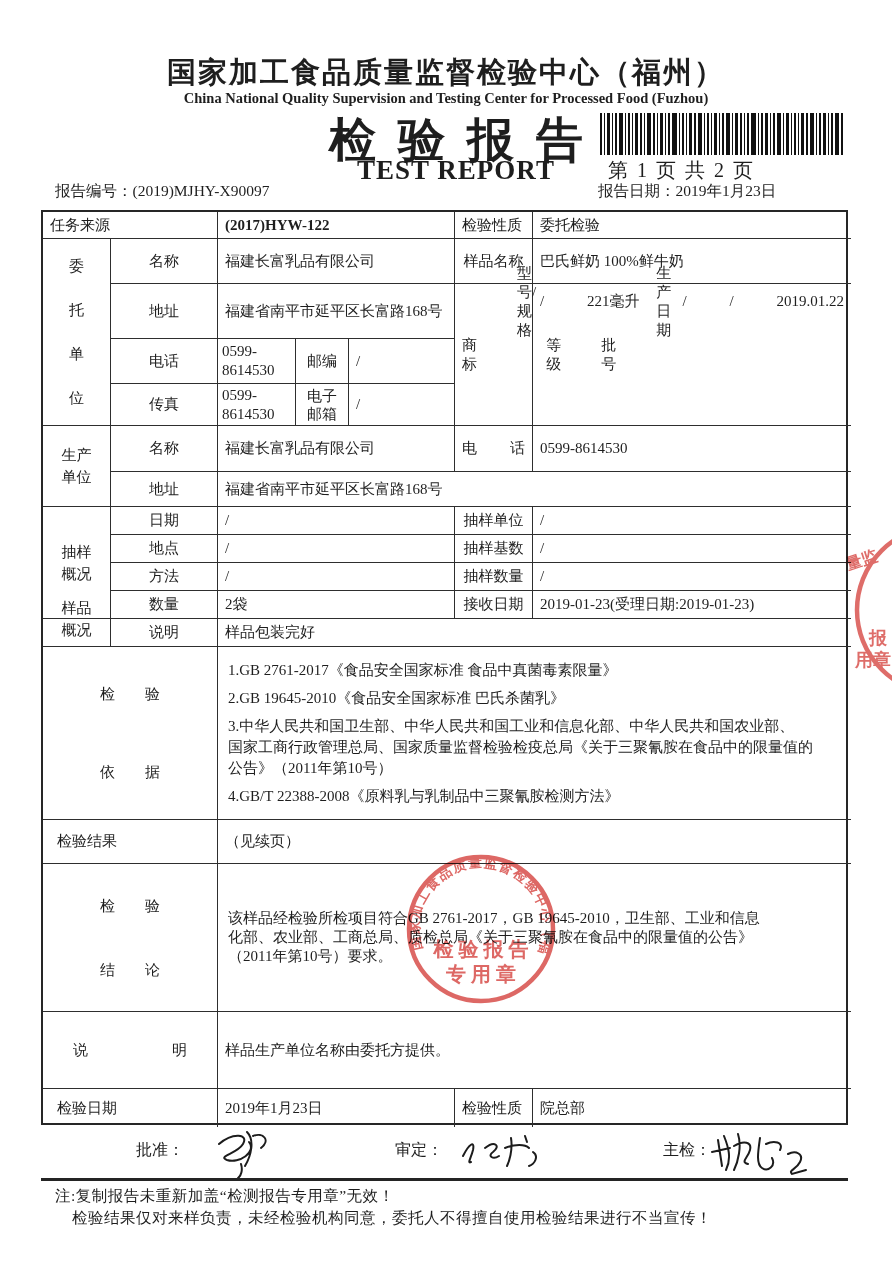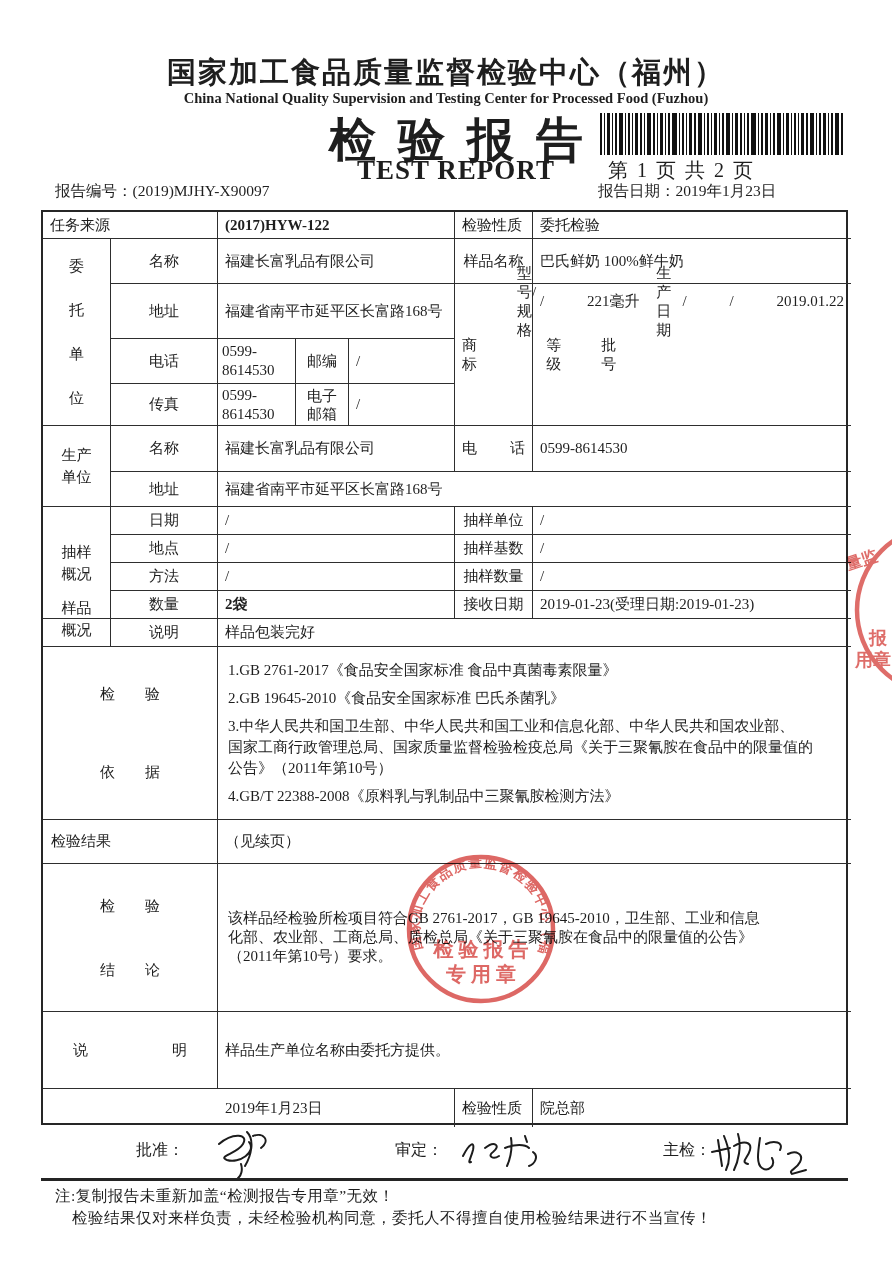--- a/index.html
+++ b/index.html
@@ -187,51 +187,52 @@
   <div class="c nb-r" style="left:490px;top:323px;width:318px;height:28px;">/</div>
 
   <div class="c cc" style="left:68px;top:351px;width:107px;height:28px;">方法</div>
   <div class="c" style="left:175px;top:351px;width:237px;height:28px;">/</div>
   <div class="c cc" style="left:412px;top:351px;width:78px;height:28px;">抽样数量</div>
   <div class="c nb-r" style="left:490px;top:351px;width:318px;height:28px;">/</div>
 
   <div class="c cc vgroup pre" style="left:0;top:379px;width:68px;height:56px;line-height:22px;">样品
 概况</div>
   <div class="c cc" style="left:68px;top:379px;width:107px;height:28px;">数量</div>
-  <div class="c" style="left:175px;top:379px;width:237px;height:28px;font-weight:bold;">2袋</div>
+  <div class="c" style="left:175px;top:379px;width:237px;height:28px;">2袋</div>
   <div class="c cc" style="left:412px;top:379px;width:78px;height:28px;">接收日期</div>
   <div class="c nb-r" style="left:490px;top:379px;width:318px;height:28px;">2019-01-23(受理日期:2019-01-23)</div>
   <div class="c cc" style="left:68px;top:407px;width:107px;height:28px;">说明</div>
   <div class="c nb-r" style="left:175px;top:407px;width:633px;height:28px;">样品包装完好</div>
 
   <div class="c cc pre" style="left:0;top:435px;width:175px;height:173px;line-height:78px;">检　　验
 依　　据</div>
   <div class="c basis-items nb-r" style="left:175px;top:435px;width:633px;height:173px;line-height:21px;padding:8px 10px;">
     <div>1.GB 2761-2017《食品安全国家标准 食品中真菌毒素限量》</div>
     <div>2.GB 19645-2010《食品安全国家标准 巴氏杀菌乳》</div>
     <div>3.中华人民共和国卫生部、中华人民共和国工业和信息化部、中华人民共和国农业部、
 国家工商行政管理总局、国家质量监督检验检疫总局《关于三聚氰胺在食品中的限量值的
 公告》（2011年第10号）</div>
     <div>4.GB/T 22388-2008《原料乳与乳制品中三聚氰胺检测方法》</div>
   </div>
 
-  <div class="c" style="left:0;top:608px;width:175px;height:44px;padding-left:8px;">检验结果</div>
+  <div class="c" style="left:0;top:608px;width:175px;height:44px;padding-left:14px;">检验结果</div>
   <div class="c nb-r" style="left:175px;top:608px;width:633px;height:44px;">（见续页）</div>
 
   <div class="c cc pre" style="left:0;top:652px;width:175px;height:148px;line-height:64px;">检　　验
 结　　论</div>
   <div class="c pre nb-r" style="left:175px;top:652px;width:633px;height:148px;line-height:19px;padding:8px 10px;">该样品经检验所检项目符合GB 2761-2017，GB 19645-2010，卫生部、工业和信息
 化部、农业部、工商总局、质检总局《关于三聚氰胺在食品中的限量值的公告》
 （2011年第10号）要求。</div>
 
   <div class="c" style="left:0;top:800px;width:175px;height:77px;padding:0 30px;">
       <span class="spread">说　　明</span>
     </div>
   <div class="c nb-r" style="left:175px;top:800px;width:633px;height:77px;">样品生产单位名称由委托方提供。</div>
 
+  <div class="c nb-b" style="left:0;top:877px;width:175px;height:38px;padding-left:14px;">检验日期</div>
   <div class="c nb-b" style="left:175px;top:877px;width:237px;height:38px;">2019年1月23日</div>
   <div class="c nb-b" style="left:412px;top:877px;width:78px;height:38px;">检验性质</div>
   <div class="c nb-b nb-r" style="left:490px;top:877px;width:318px;height:38px;">院总部</div>
 </div>
 
 <div class="abs sig-label" style="left:136px;">批准：</div>
 <svg class="abs sig-svg" style="left:205px;" width="80" height="52" viewBox="0 0 80 52">
   <path d="M14,18 C28,6 44,8 38,18 C32,28 12,30 22,34 C34,38 52,26 44,16 M42,6 C50,14 46,30 40,40 M48,10 C58,6 66,14 56,22 M36,38 C38,44 36,50 33,52" stroke="#1c1c1c" stroke-width="2" fill="none" stroke-linecap="round"></path>
 </svg>
 <div class="abs sig-label" style="left:395px;">审定：</div>

